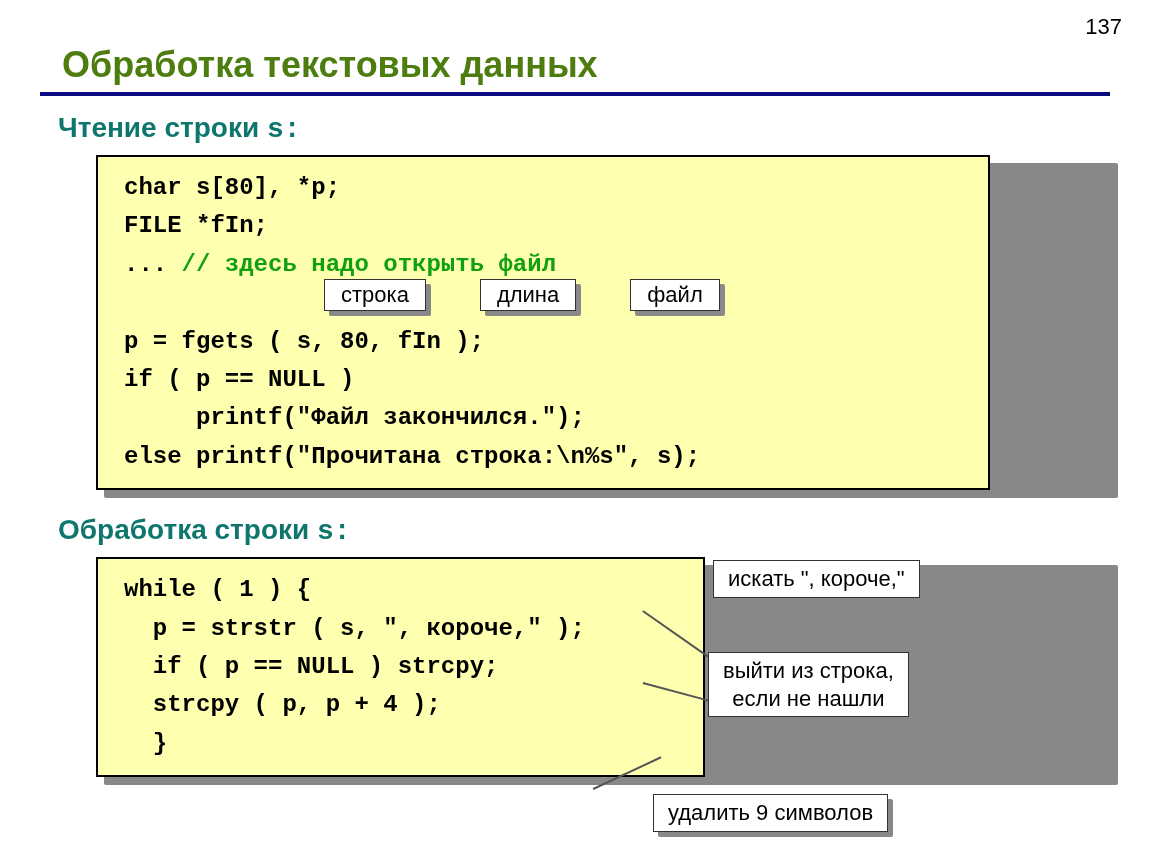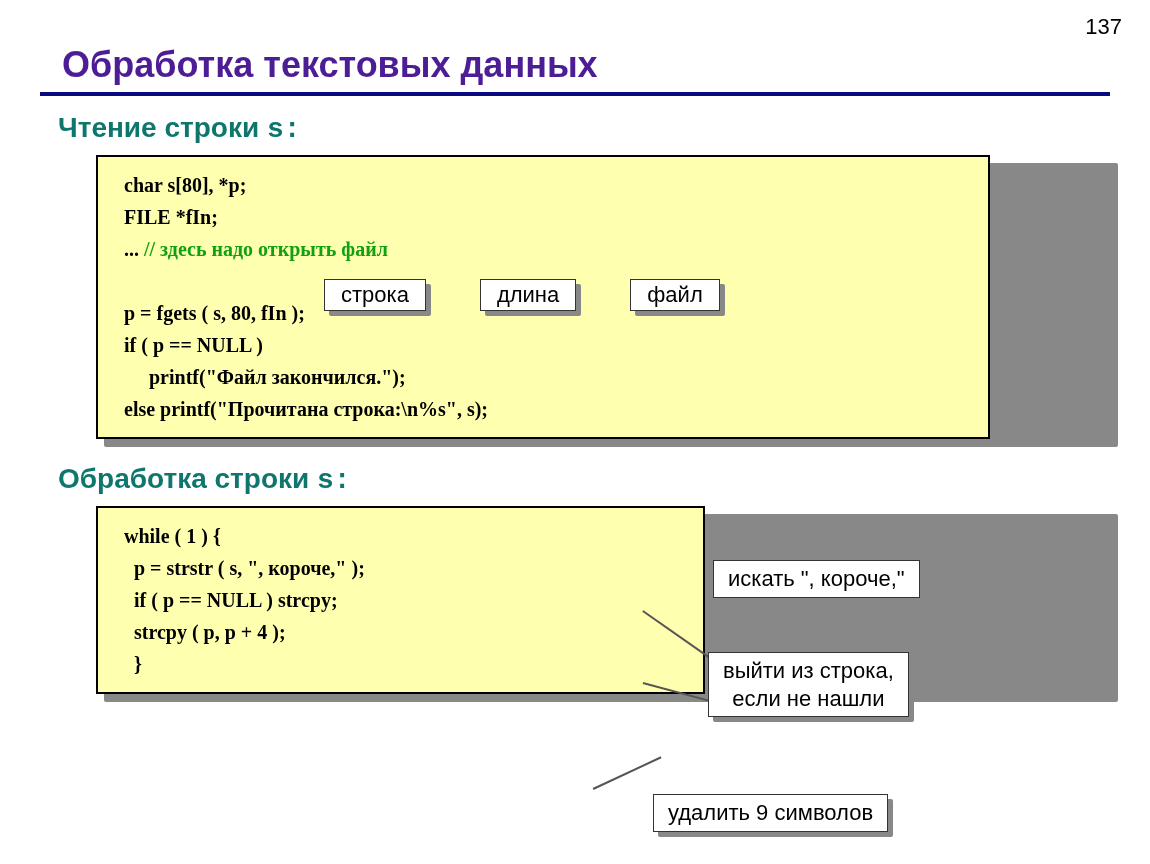--- a/index.html
+++ b/index.html
@@ -22,21 +22,21 @@
   .page-number {
     position: absolute;
     top: 14px;
     right: 28px;
     font-size: 22px;
     color: #000;
   }
   .page-title {
     font-size: 36px;
     font-weight: bold;
-    color: #4c1d95;
+    color: #4d7c0f;
     margin: 20px 0 6px 22px;
   }
   .title-underline {
     border-bottom: 4px solid #0a0a80;
     margin: 0 0 16px 0;
   }
   .section-label {
     font-size: 28px;
     font-weight: bold;
     color: #0f766e;
@@ -59,22 +59,22 @@
     position: absolute;
     top: 8px; left: 8px; right: -8px; bottom: -2px;
     background: #888;
     border-radius: 2px;
   }
   .codebox {
     position: relative;
     background: #ffffb0;
     border: 2px solid #000;
     padding: 12px 24px 12px 26px;
-    font-family: Liberation Serif, serif;
-    font-size: 20px;
+    font-family: Liberation Mono, monospace;
+    font-size: 24px;
     font-weight: bold;
     line-height: 1.6;
     white-space: pre;
     color: #000;
   }
   .codebox .comment { color: #10a010; }
 
   .code1 { width: 840px; }
   .code2 { width: 555px; }
 

